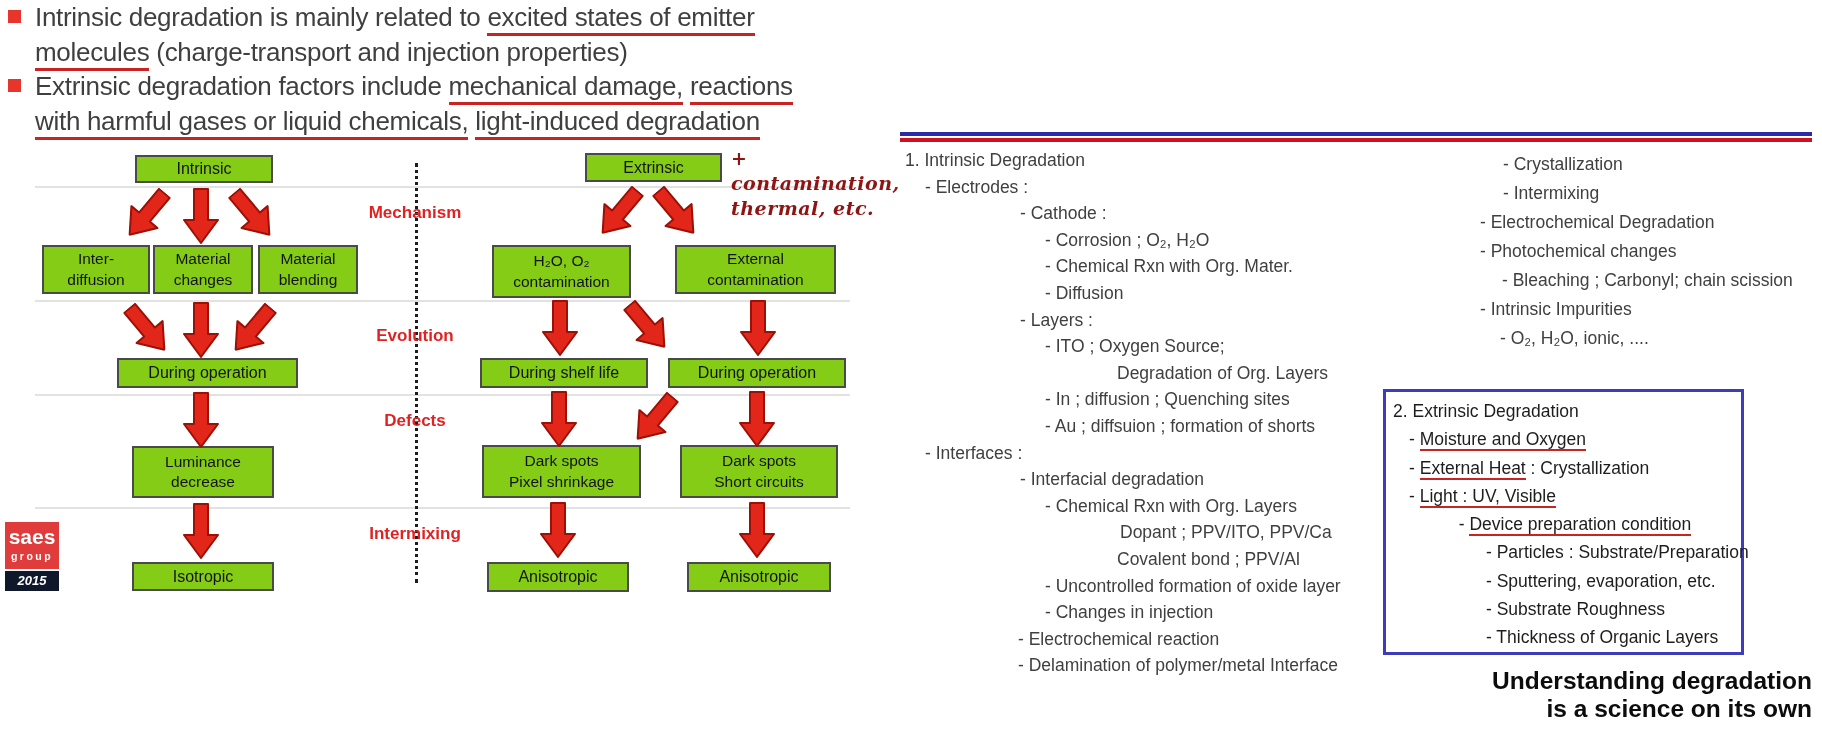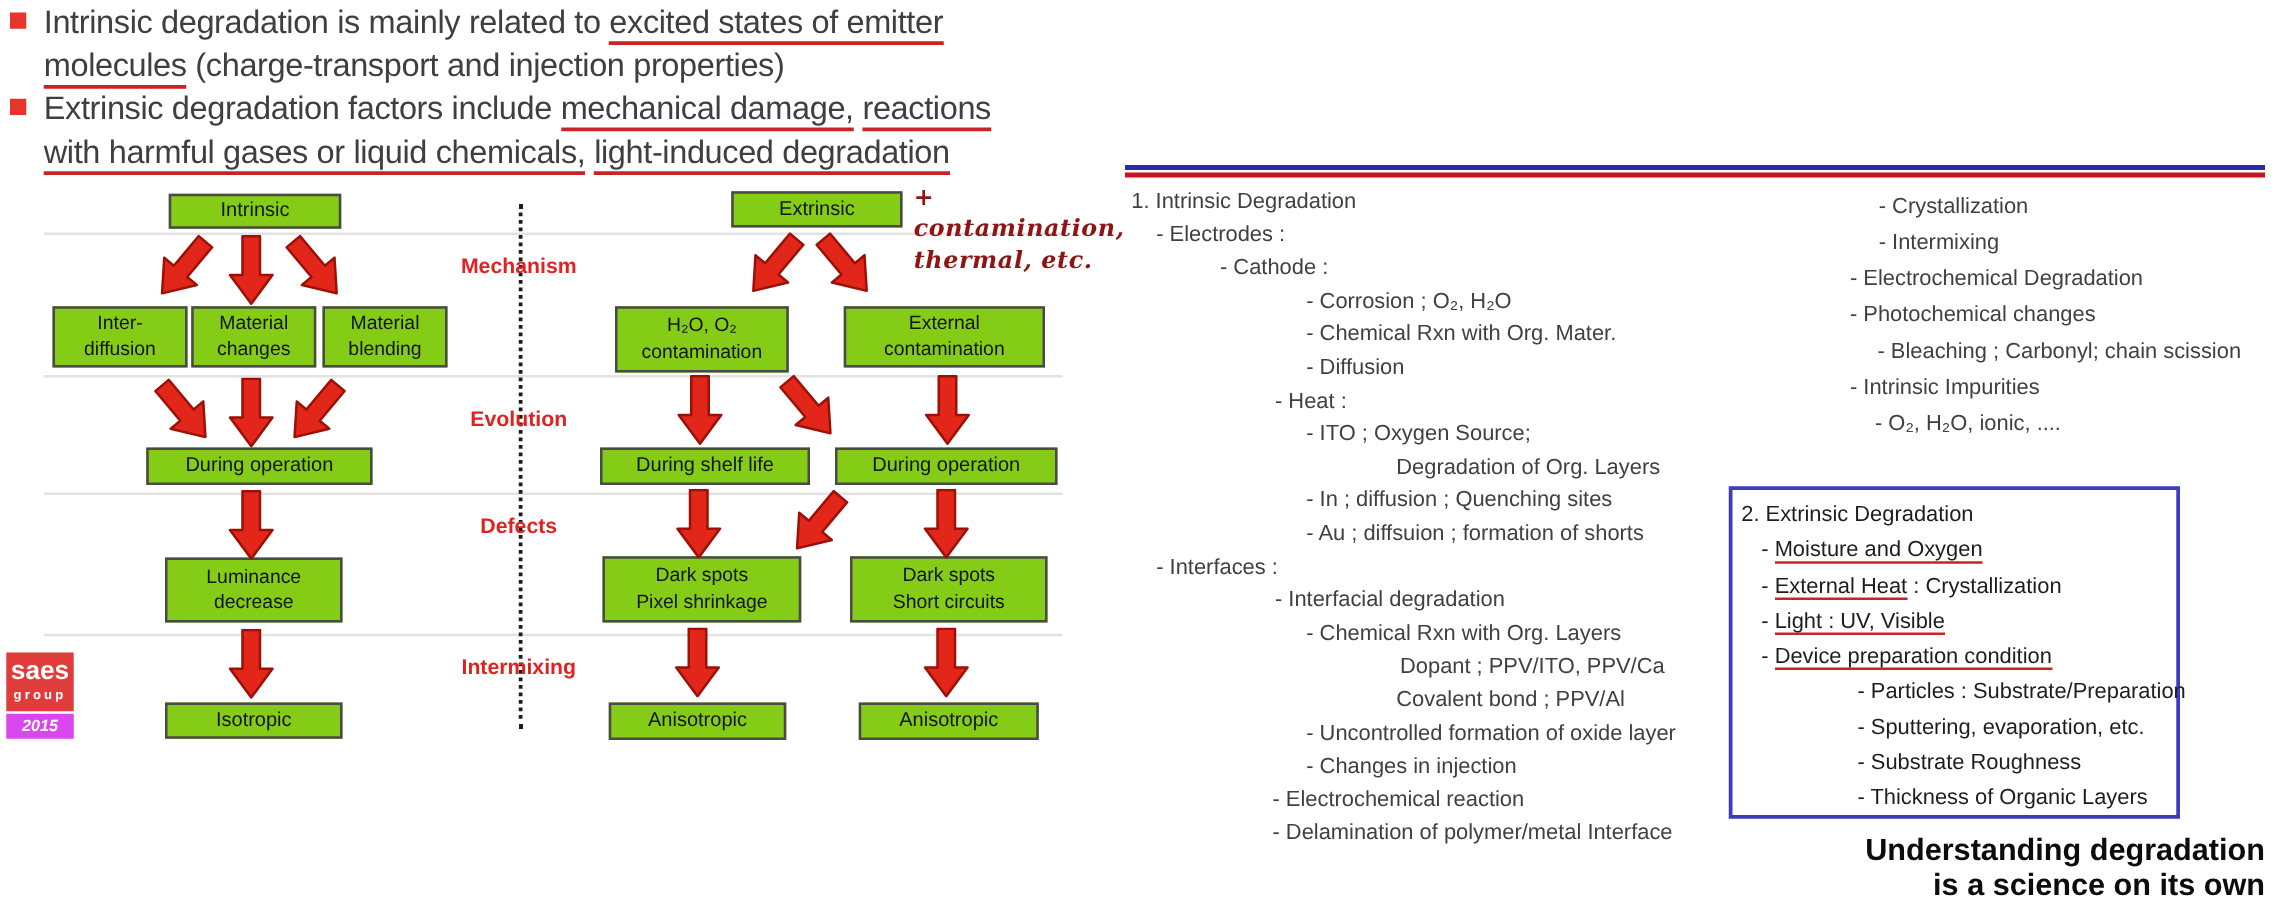--- a/index.html
+++ b/index.html
@@ -28,21 +28,21 @@
   .arr { position:absolute; }
   .annot { position:absolute; left:731px; top:146px; white-space:pre-line;
            font-family:"DejaVu Serif","Liberation Serif",serif; font-style:italic; font-weight:bold;
            color:#8f1414; font-size:19px; line-height:25px; letter-spacing:0.5px; }
 
   
   .logo-red { position:absolute; left:5px; top:522px; width:54px; height:47px; background:#e13c3c;
               color:#fff; text-align:center; }
   .logo-red .l1 { font-size:21px; font-weight:bold; line-height:26px; margin-top:2px; }
   .logo-red .l2 { font-size:10.5px; font-weight:bold; letter-spacing:2.5px; line-height:12px; }
-  .logo-gray { position:absolute; left:5px; top:571px; width:54px; height:20px; background:#d946ef;
+  .logo-gray { position:absolute; left:5px; top:571px; width:54px; height:20px; background:#0f172a;
                color:#fff; font-size:13px; font-weight:bold; font-style:italic; text-align:center;
                line-height:20px; }
 
   
   .rule-blue { position:absolute; left:900px; top:132px; width:912px; height:4px; background:#2b2ba8; }
   .rule-red  { position:absolute; left:900px; top:138px; width:912px; height:4px; background:#cc1122; }
   .outline { position:absolute; font-size:17.5px; color:#404040; }
   .oline { white-space:nowrap; }
   .col1 { left:905px; top:147px; line-height:26.6px; }
   .col2 { left:1480px; top:150px; line-height:29px; }
@@ -179,25 +179,25 @@
     <div class="l2">group</div>
   </div>
   <div class="logo-gray">2015</div>
 
   <div class="rule-blue"></div>
   <div class="rule-red"></div>
 
   <div class="outline col1">
       <div class="oline"><span>1. Intrinsic Degradation</span></div>
       <div class="oline" style="margin-left: 20px;"><span>- Electrodes :</span></div>
-      <div class="oline" style="margin-left: 71px;"><span>- Cathode :</span></div>
+      <div class="oline" style="margin-left: 115px;"><span>- Cathode :</span></div>
       <div class="oline" style="margin-left: 140px;"><span>- Corrosion ; O₂, H₂O</span></div>
       <div class="oline" style="margin-left: 140px;"><span>- Chemical Rxn with Org. Mater.</span></div>
       <div class="oline" style="margin-left: 140px;"><span>- Diffusion</span></div>
-      <div class="oline" style="margin-left: 115px;"><span>- Heat :</span></div>
+      <div class="oline" style="margin-left: 115px;"><span>- Layers :</span></div>
       <div class="oline" style="margin-left: 140px;"><span>- ITO ; Oxygen Source;</span></div>
       <div class="oline" style="margin-left: 212px;"><span>Degradation of Org. Layers</span></div>
       <div class="oline" style="margin-left: 140px;"><span>- In ; diffusion ; Quenching sites</span></div>
       <div class="oline" style="margin-left: 140px;"><span>- Au ; diffsuion ; formation of shorts</span></div>
       <div class="oline" style="margin-left: 20px;"><span>- Interfaces :</span></div>
       <div class="oline" style="margin-left: 115px;"><span>- Interfacial degradation</span></div>
       <div class="oline" style="margin-left: 140px;"><span>- Chemical Rxn with Org. Layers</span></div>
       <div class="oline" style="margin-left: 215px;"><span>Dopant ; PPV/ITO, PPV/Ca</span></div>
       <div class="oline" style="margin-left: 212px;"><span>Covalent bond ; PPV/Al</span></div>
       <div class="oline" style="margin-left: 140px;"><span>- Uncontrolled formation of oxide layer</span></div>
@@ -212,21 +212,21 @@
       <div class="oline"><span>- Photochemical changes</span></div>
       <div class="oline" style="margin-left: 22px;"><span>- Bleaching ; Carbonyl; chain scission</span></div>
       <div class="oline"><span>- Intrinsic Impurities</span></div>
       <div class="oline" style="margin-left: 20px;"><span>- O₂, H₂O, ionic, ....</span></div>
     </div>
   <div class="bluebox">
       <div class="oline"><span>2. Extrinsic Degradation</span></div>
       <div class="oline" style="margin-left: 16px;"><span>- </span><span class="redu">Moisture and Oxygen</span></div>
       <div class="oline" style="margin-left: 16px;"><span>- </span><span class="redu">External Heat</span><span> : Crystallization</span></div>
       <div class="oline" style="margin-left: 16px;"><span>- </span><span class="redu">Light : UV, Visible</span></div>
-      <div class="oline" style="margin-left: 16px;"><span>- </span><span class="redu">Device preparation condition</span></div>
+      <div class="oline" style="margin-left: 16px; text-align: center;"><span>- </span><span class="redu">Device preparation condition</span></div>
       <div class="oline" style="margin-left: 93px;"><span>- Particles : Substrate/Preparation</span></div>
       <div class="oline" style="margin-left: 93px;"><span>- Sputtering, evaporation, etc.</span></div>
       <div class="oline" style="margin-left: 93px;"><span>- Substrate Roughness</span></div>
       <div class="oline" style="margin-left: 93px;"><span>- Thickness of Organic Layers</span></div>
     </div>
 
   <div class="closing">
     <div>Understanding degradation</div>
     <div>is a science on its own</div>
   </div>

